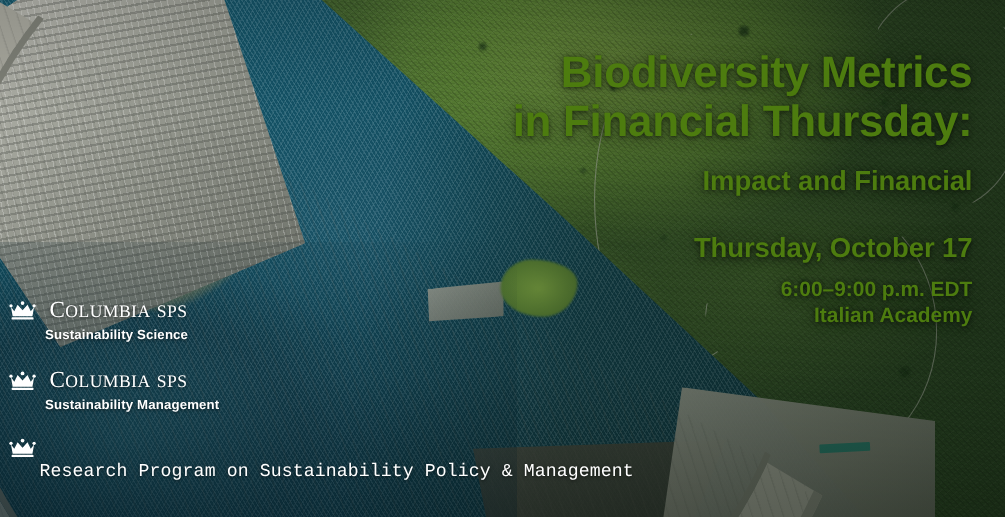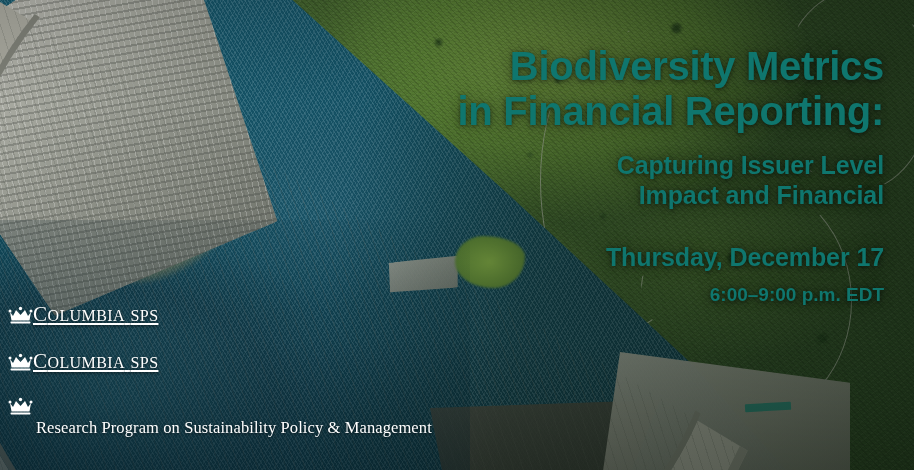--- a/index.html
+++ b/index.html
@@ -244,21 +244,21 @@
     background: linear-gradient(20deg, rgba(4,26,34,.55) 0%, rgba(6,30,38,.22) 55%, rgba(6,30,38,0) 100%);
   }
 
   
   .copy {
     position: absolute;
     right: 30px;
     top: 44px;
     width: 540px;
     text-align: right;
-    color: #0f766e;
+    color: #4d7c0f;
   }
   .title {
     font-size: 40px;
     font-weight: bold;
     line-height: 1.12;
     letter-spacing: -0.3px;
     text-shadow: 0 1px 5px rgba(0,0,0,.55), 0 0 18px rgba(0,0,0,.35);
   }
   .title .line { display: block; }
   .subtitle {
@@ -291,22 +291,21 @@
     position: absolute;
     left: 8px;
     bottom: 32px;
     color: #fff;
   }
   .logo-block { margin-bottom: 22px; }
   .logo-block:last-child { margin-bottom: 0; }
   .logo-row {
     display: flex;
     align-items: center;
-    gap: 0;
-    text-decoration: underline;
+    gap: 12px;
   }
   .crown { display: block; flex: 0 0 auto; }
   .logo-word {
     font-family: "Liberation Serif", serif;
     font-size: 21px;
     letter-spacing: .4px;
     white-space: nowrap;
     text-shadow: 0 1px 3px rgba(0,0,0,.6);
   }
   .logo-word .cap { font-size: 21px; }
@@ -314,21 +313,21 @@
   .logo-sub-sans {
     font-family: "Liberation Sans", sans-serif;
     font-size: 12px;
     font-weight: bold;
     letter-spacing: .15px;
     margin-top: 3px;
     margin-left: 33px;
     text-shadow: 0 1px 3px rgba(0,0,0,.6);
   }
   .logo-sub-serif {
-    font-family: Liberation Serif, serif;
+    font-family: Liberation Mono, monospace;
     font-size: 16.5px;
     letter-spacing: .1px;
     margin-top: 2px;
     margin-left: 28px;
     text-shadow: 0 1px 3px rgba(0,0,0,.6);
   }
 </style>
 </head>
 <body>
 
@@ -365,61 +364,63 @@
 
     <div class="layer-grade"></div>
     <div class="scrim-right"></div>
     <div class="scrim-left"></div>
   </div>
 
   <div class="copy">
 
     <div class="title">
       <span class="line">Biodiversity Metrics</span>
-      <span class="line">in Financial Reporting:</span>
+      <span class="line">in Financial Thursday:</span>
     </div>
 
     <div class="subtitle">
-      <span class="line">Capturing Issuer Level</span>
       <span class="line">Impact and Financial</span>
     </div>
 
-    <div class="eventdate">Thursday, December 17</div>
+    <div class="eventdate">Thursday, October 17</div>
 
     <div class="details">
       <span class="line">6:00–9:00 p.m. EDT</span>
+      <span class="line">Italian Academy</span>
     </div>
   </div>
 
   <div class="logos">
 
     <div class="logo-block">
       <div class="logo-row">
         <svg class="crown" width="25" height="20" viewBox="0 0 50 40">
           <path d="M4 14 L10 22 L16 10 L25 20 L34 10 L40 22 L46 14 L43 31 L7 31 Z" fill="#fff"></path>
           <circle cx="4" cy="12" r="3" fill="#fff"></circle>
             <circle cx="25" cy="7" r="3.4" fill="#fff"></circle>
             <circle cx="46" cy="12" r="3" fill="#fff"></circle>
           <rect x="5" y="33" width="40" height="4" rx="1.6" fill="#fff"></rect>
         </svg>
         <span class="logo-word"><span class="cap">C</span><span class="sc">OLUMBIA</span>&nbsp;<span class="sc">SPS</span></span>
       </div>
+      <div class="logo-sub-sans">Sustainability Science</div>
     </div>
 
     <div class="logo-block">
       <div class="logo-row">
         <svg class="crown" width="25" height="20" viewBox="0 0 50 40">
           <path d="M4 14 L10 22 L16 10 L25 20 L34 10 L40 22 L46 14 L43 31 L7 31 Z" fill="#fff"></path>
           <circle cx="4" cy="12" r="3" fill="#fff"></circle>
             <circle cx="25" cy="7" r="3.4" fill="#fff"></circle>
             <circle cx="46" cy="12" r="3" fill="#fff"></circle>
           <rect x="5" y="33" width="40" height="4" rx="1.6" fill="#fff"></rect>
         </svg>
         <span class="logo-word"><span class="cap">C</span><span class="sc">OLUMBIA</span>&nbsp;<span class="sc">SPS</span></span>
       </div>
+      <div class="logo-sub-sans">Sustainability Management</div>
     </div>
 
     <div class="logo-block">
       <div class="logo-row">
         <svg class="crown" width="25" height="20" viewBox="0 0 50 40">
           <path d="M4 14 L10 22 L16 10 L25 20 L34 10 L40 22 L46 14 L43 31 L7 31 Z" fill="#fff"></path>
           <circle cx="4" cy="12" r="3" fill="#fff"></circle>
             <circle cx="25" cy="7" r="3.4" fill="#fff"></circle>
             <circle cx="46" cy="12" r="3" fill="#fff"></circle>
           <rect x="5" y="33" width="40" height="4" rx="1.6" fill="#fff"></rect>

